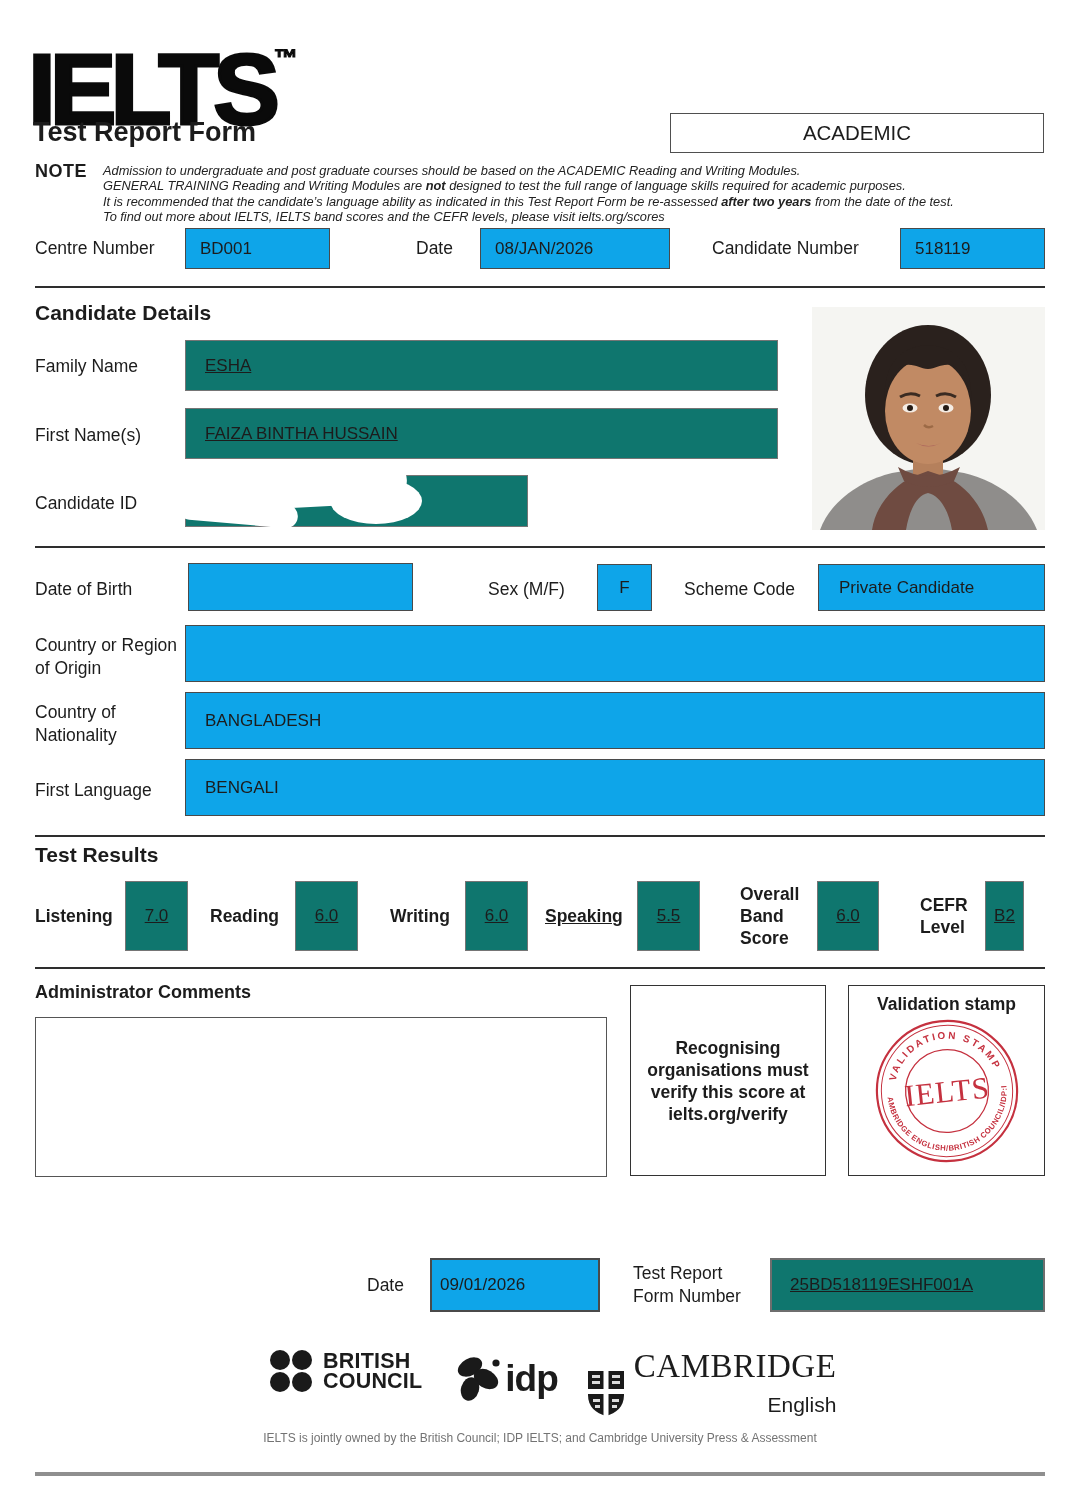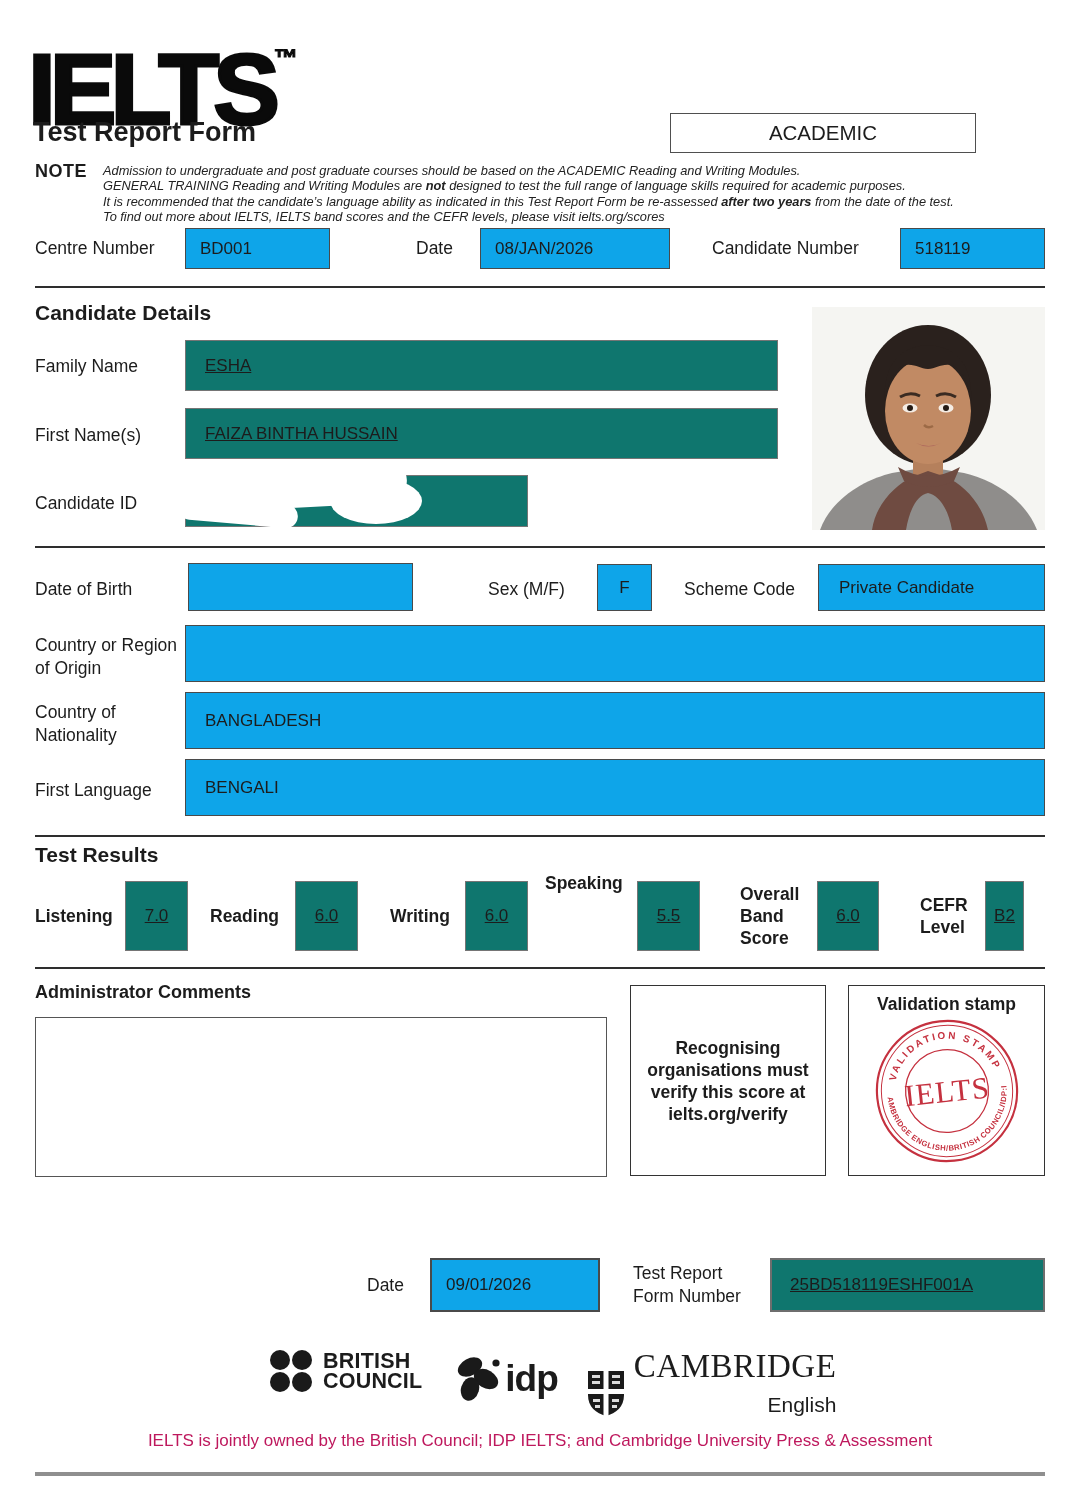--- a/index.html
+++ b/index.html
@@ -5,21 +5,21 @@
   html,body{margin:0;padding:0;background:#fff;}
   .page{position:relative;width:1080px;height:1500px;background:#ffffff;
         font-family:"Liberation Sans",sans-serif;color:#1c1c1c;overflow:hidden;}
   .abs{position:absolute;}
 
   
   .ielts-logo{left:28px;top:8px;font-size:100px;font-weight:900;letter-spacing:-6px;
               color:#0a0a0a;-webkit-text-stroke:3px #0a0a0a;line-height:100px;}
   .ielts-tm{font-size:24px;vertical-align:58px;letter-spacing:0;-webkit-text-stroke:1px #0a0a0a;}
   .trf-title{left:33px;top:117px;font-size:27px;font-weight:700;}
-  .academic-box{left:670px;top:113px;width:306px;height:40px;border:1.6px solid #4f4f4f;
+  .academic-box{left:670px;top:113px;width:374px;height:40px;border:1.6px solid #4f4f4f;
                 display:flex;align-items:center;justify-content:center;font-size:20.5px;box-sizing:border-box;}
 
   
   .note-label{left:35px;top:161px;font-size:18px;font-weight:700;letter-spacing:.5px;}
   .note-text{left:103px;top:163px;width:950px;font-size:12.8px;font-style:italic;line-height:15.4px;color:#222;}
   .b{font-weight:700;}
 
   
   .lbl{position:absolute;font-size:17.5px;line-height:23px;}
   .lblb{position:absolute;font-size:17.5px;font-weight:700;line-height:22px;}
@@ -39,32 +39,32 @@
   .comments-box{left:35px;top:1017px;width:570px;height:158px;border:1.6px solid #555;background:#fff;}
   .verify-box{left:630px;top:985px;width:196px;height:191px;border:1.6px solid #333;box-sizing:border-box;
               display:flex;align-items:center;justify-content:center;}
   .verify-text{width:172px;text-align:center;font-weight:700;font-size:17.5px;line-height:22px;}
   .stamp-box{left:848px;top:985px;width:197px;height:191px;border:1.6px solid #333;box-sizing:border-box;
              display:flex;flex-direction:column;align-items:center;}
   .stamp-title{font-weight:700;font-size:17.5px;margin-top:8px;}
   .stamp-svg{margin-top:2px;transform:rotate(-6deg);}
 
   
-  .date2-box{left:430px;top:1258px;width:170px;height:54px;border:2px solid #4a4a4a;padding-left:14px;}
+  .date2-box{left:430px;top:1258px;width:170px;height:54px;border:2px solid #4a4a4a;padding-left:8px;}
   .trf-box{left:770px;top:1258px;width:275px;height:54px;border:2px solid #6e6e6e;padding-left:18px;}
   .logos-row{left:268px;top:1348px;display:flex;align-items:flex-start;}
   .bc-logo{display:flex;align-items:center;}
   .bc-text{margin-left:9px;font-weight:800;font-size:21.5px;line-height:20px;letter-spacing:.2px;}
   .idp-logo{display:flex;align-items:center;margin-left:33px;margin-top:6px;}
   .idp-text{font-weight:700;font-size:37px;letter-spacing:-1px;margin-left:2px;line-height:37px;}
   .cam-logo{display:flex;align-items:flex-end;margin-left:28px;margin-top:2px;}
   .cam-text-wrap{margin-left:8px;}
   .cam-text{font-family:"Liberation Serif",serif;font-size:33px;letter-spacing:.5px;line-height:33px;}
   .cam-sub{font-size:21px;text-align:right;margin-top:10px;}
-  .ownership{left:0;top:1431px;width:1080px;text-align:center;font-size:17px;color:#be185d;}
+  .ownership{left:0;top:1431px;width:1080px;text-align:center;font-size:12px;color:#737373;}
   .bottom-bar{left:35px;top:1472px;width:1010px;height:4px;background:#8f8f8f;}
 </style>
 </head>
 <body>
 
 <div class="page">
 
   <div class="abs ielts-logo"><span>IELTS</span><span class="ielts-tm">™</span></div>
   <div class="abs trf-title">Test Report Form</div>
   <div class="abs academic-box">
@@ -175,21 +175,21 @@
   <div class="lblb" style="left:210px;top:905px;">Reading</div>
   <div class="box gray center" style="left:295px;top:881px;width:63px;height:70px;">
       <span>6.0</span>
     </div>
 
   <div class="lblb" style="left:390px;top:905px;">Writing</div>
   <div class="box gray center" style="left:465px;top:881px;width:63px;height:70px;">
       <span>6.0</span>
     </div>
 
-  <div class="lblb" style="left:545px;top:872px;">Speaking</div>
+  <div class="lblb" style="left:545px;top:905px;text-decoration:underline;">Speaking</div>
   <div class="box gray center" style="left:637px;top:881px;width:63px;height:70px;">
       <span>5.5</span>
     </div>
 
   <div class="lblb" style="left:740px;top:883px;width:80px;">Overall Band Score</div>
   <div class="box gray center" style="left:817px;top:881px;width:62px;height:70px;">
       <span>6.0</span>
     </div>
 
   <div class="lblb" style="left:920px;top:894px;width:58px;">CEFR Level</div>

